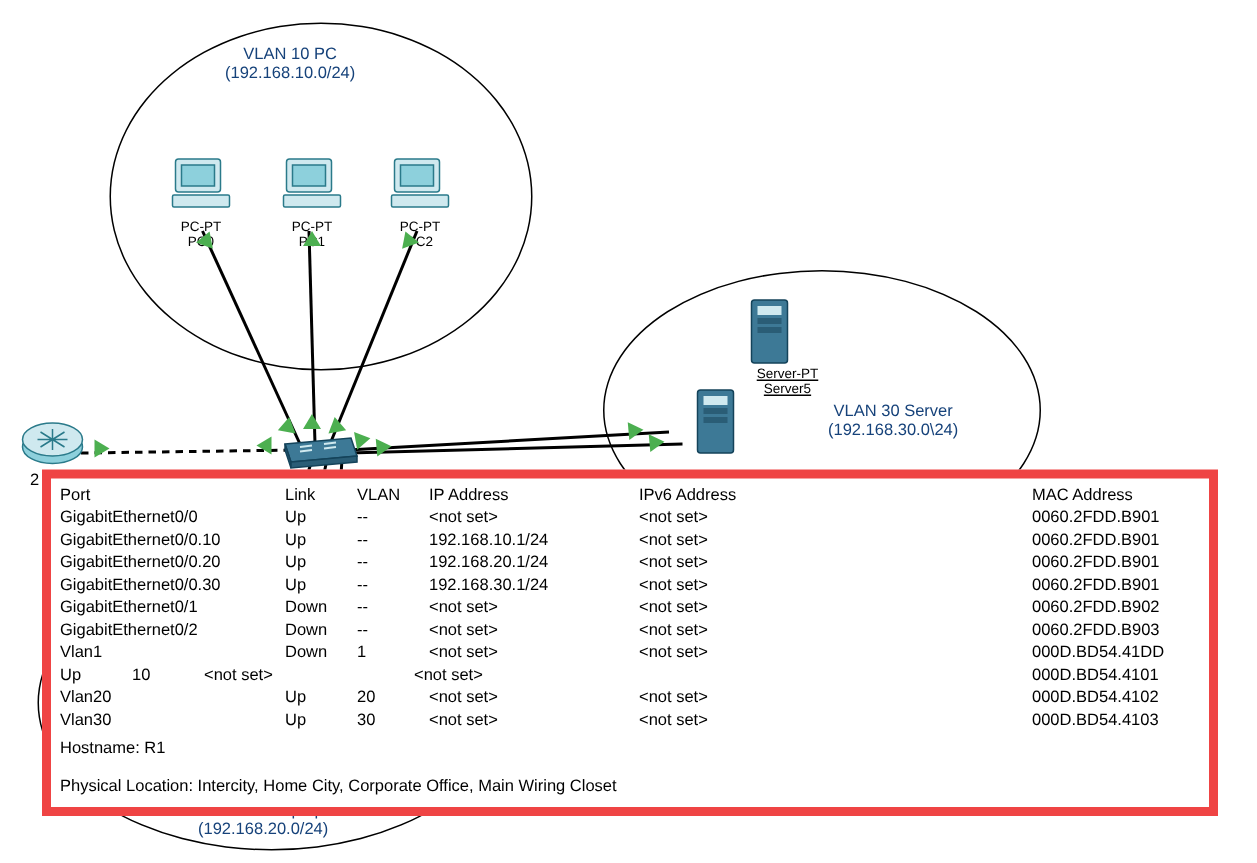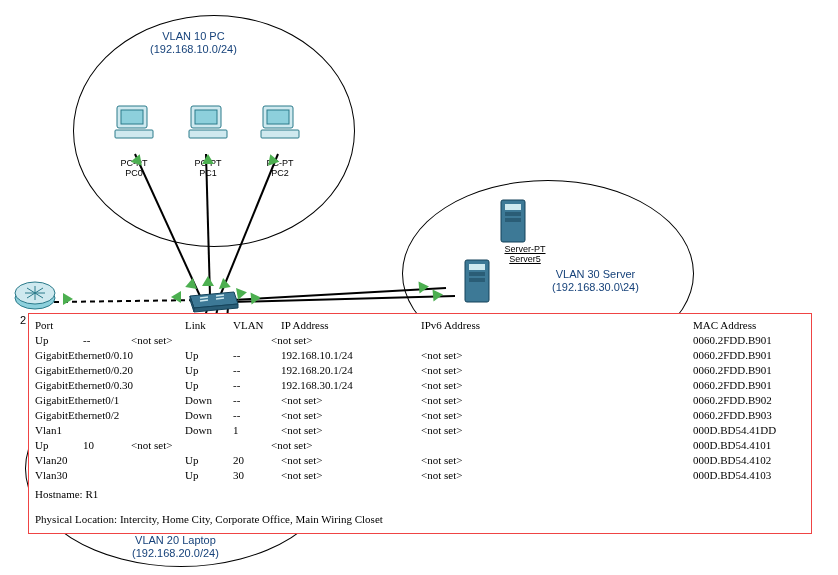--- a/index.html
+++ b/index.html
@@ -35,21 +35,21 @@
     line-height: 13px;
     white-space: nowrap;
   }
   .node {
     position: absolute;
     text-align: center;
     font-size: 9px;
     color: #000;
   }
   .node-label1 {
-    margin-top: 14px;
+    margin-top: 2px;
   }
   .tri {
     position: absolute;
     width: 0;
     height: 0;
     border-left: 6px solid transparent;
     border-right: 6px solid transparent;
     border-bottom: 10px solid #4caf50;
   }
   .link {
@@ -59,23 +59,23 @@
   .link-dashed {
     stroke: #000;
     stroke-width: 2;
     stroke-dasharray: 5,4;
   }
   .info-panel {
     position: absolute;
     left: 28px;
     top: 313px;
     width: 784px;
-    border: 1px solid #ef4444;
+    border: 6px solid #ef4444;
     background: #fff;
-    font-family: Liberation Serif, serif;
+    font-family: Liberation Sans, sans-serif;
     font-size: 11px;
     line-height: 15px;
     padding: 4px 6px 6px 6px;
     box-sizing: border-box;
   }
   .info-row {
     display: flex;
     white-space: pre;
   }
   .col-port   { width: 150px; }
@@ -209,21 +209,21 @@
   <div class="info-panel">
     <div class="info-row">
       <span class="col-port">Port</span>
       <span class="col-link">Link</span>
       <span class="col-vlan">VLAN</span>
       <span class="col-ip">IP Address</span>
       <span class="col-ipv6">IPv6 Address</span>
       <span class="col-mac">MAC Address</span>
     </div>
     <div id="table-body">
-        <div class="info-row"><span class="col-link">Up</span><span class="col-vlan">--</span><span class="col-ip">&lt;not set&gt;</span><span class="col-ipv6">&lt;not set&gt;</span><span class="col-mac">0060.2FDD.B901</span></div>
+        <div class="info-row"><span class="col-port">GigabitEthernet0/0</span><span class="col-link">Up</span><span class="col-vlan">--</span><span class="col-ip">&lt;not set&gt;</span><span class="col-ipv6">&lt;not set&gt;</span><span class="col-mac">0060.2FDD.B901</span></div>
         <div class="info-row"><span class="col-port">GigabitEthernet0/0.10</span><span class="col-link">Up</span><span class="col-vlan">--</span><span class="col-ip">192.168.10.1/24</span><span class="col-ipv6">&lt;not set&gt;</span><span class="col-mac">0060.2FDD.B901</span></div>
         <div class="info-row"><span class="col-port">GigabitEthernet0/0.20</span><span class="col-link">Up</span><span class="col-vlan">--</span><span class="col-ip">192.168.20.1/24</span><span class="col-ipv6">&lt;not set&gt;</span><span class="col-mac">0060.2FDD.B901</span></div>
         <div class="info-row"><span class="col-port">GigabitEthernet0/0.30</span><span class="col-link">Up</span><span class="col-vlan">--</span><span class="col-ip">192.168.30.1/24</span><span class="col-ipv6">&lt;not set&gt;</span><span class="col-mac">0060.2FDD.B901</span></div>
         <div class="info-row"><span class="col-port">GigabitEthernet0/1</span><span class="col-link">Down</span><span class="col-vlan">--</span><span class="col-ip">&lt;not set&gt;</span><span class="col-ipv6">&lt;not set&gt;</span><span class="col-mac">0060.2FDD.B902</span></div>
         <div class="info-row"><span class="col-port">GigabitEthernet0/2</span><span class="col-link">Down</span><span class="col-vlan">--</span><span class="col-ip">&lt;not set&gt;</span><span class="col-ipv6">&lt;not set&gt;</span><span class="col-mac">0060.2FDD.B903</span></div>
         <div class="info-row"><span class="col-port">Vlan1</span><span class="col-link">Down</span><span class="col-vlan">1</span><span class="col-ip">&lt;not set&gt;</span><span class="col-ipv6">&lt;not set&gt;</span><span class="col-mac">000D.BD54.41DD</span></div>
         <div class="info-row"><span class="col-link">Up</span><span class="col-vlan">10</span><span class="col-ip">&lt;not set&gt;</span><span class="col-ipv6">&lt;not set&gt;</span><span class="col-mac">000D.BD54.4101</span></div>
         <div class="info-row"><span class="col-port">Vlan20</span><span class="col-link">Up</span><span class="col-vlan">20</span><span class="col-ip">&lt;not set&gt;</span><span class="col-ipv6">&lt;not set&gt;</span><span class="col-mac">000D.BD54.4102</span></div>
         <div class="info-row"><span class="col-port">Vlan30</span><span class="col-link">Up</span><span class="col-vlan">30</span><span class="col-ip">&lt;not set&gt;</span><span class="col-ipv6">&lt;not set&gt;</span><span class="col-mac">000D.BD54.4103</span></div>
       </div>

